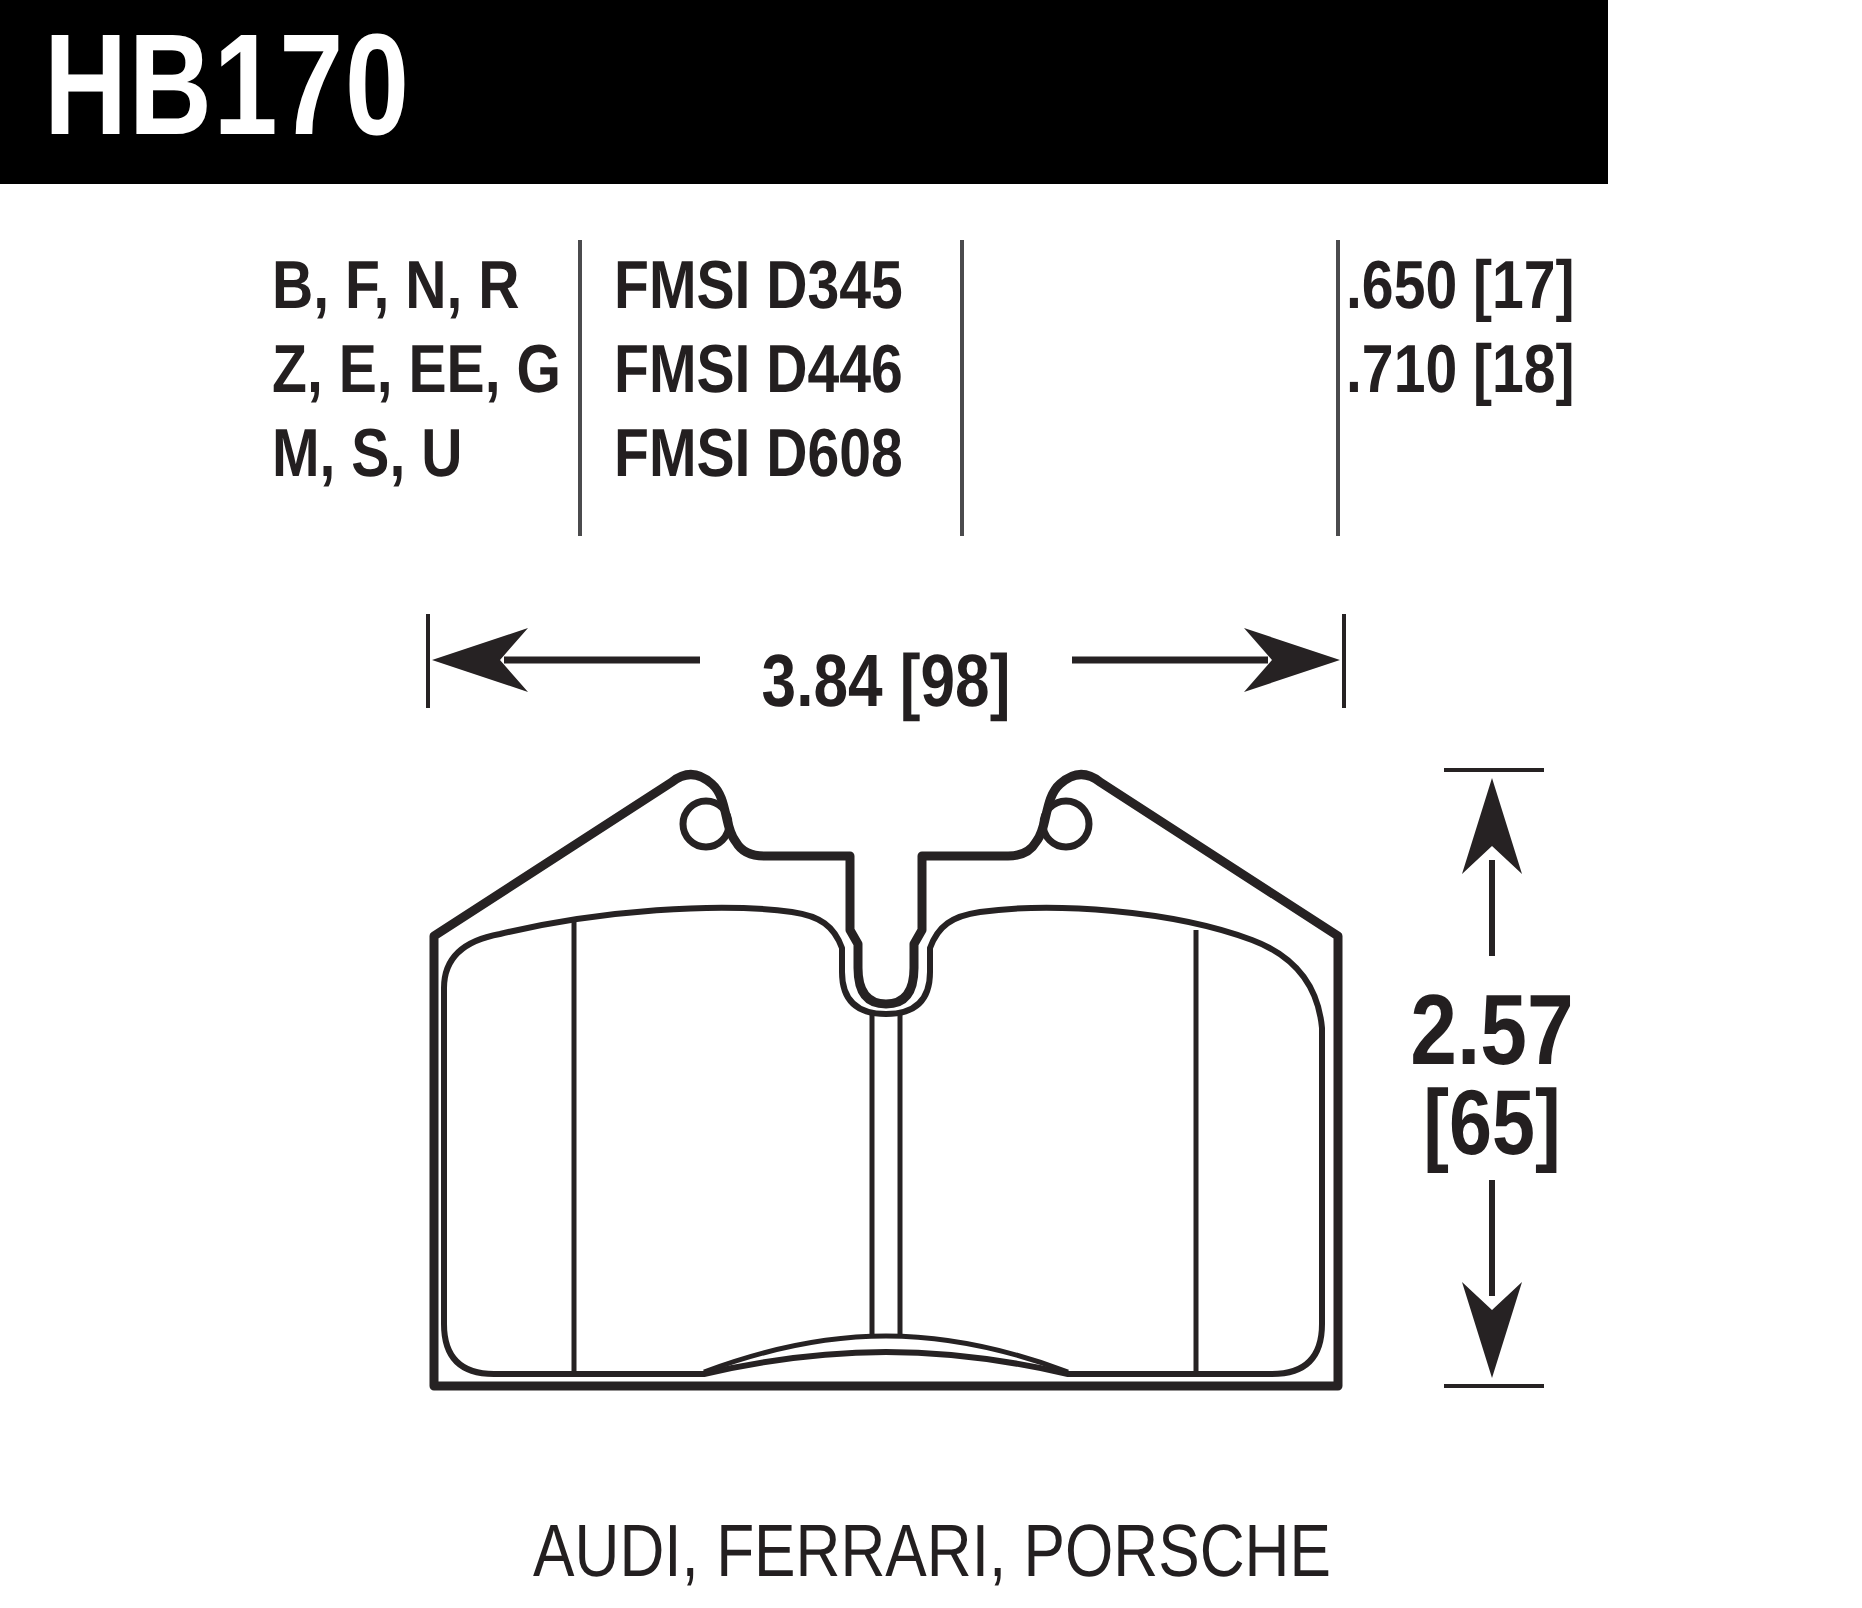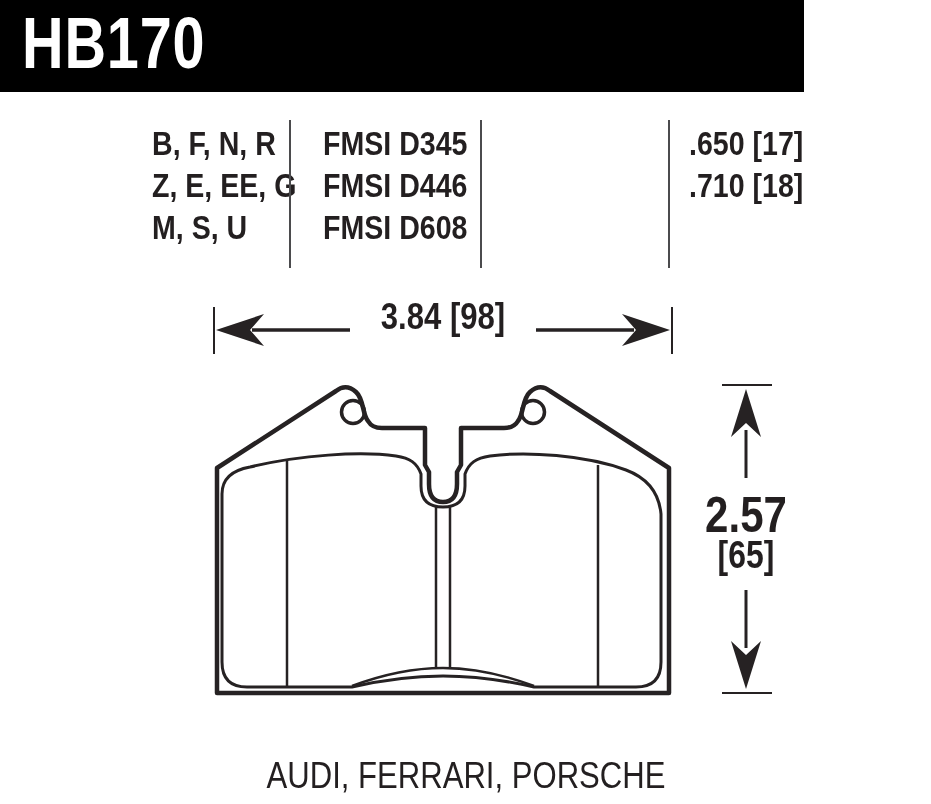--- a/index.html
+++ b/index.html
@@ -8,37 +8,37 @@
     font-family:"Liberation Sans",sans-serif;color:#231f20;
   }
   
   .header{position:absolute;top:0;left:0;width:931px;height:92px;background:#000000;}
   .header-text{
     position:absolute;left:22px;top:2px;font-size:72px;font-weight:bold;color:#ffffff;
     letter-spacing:1px;display:inline-block;transform:scaleX(0.80);transform-origin:0 0;
     white-space:nowrap;
   }
   
-  .spec-col{position:absolute;top:122px;margin-left:16px;}
+  .spec-col{position:absolute;top:122px;}
   .spec-cell{
     height:42px;line-height:42px;font-size:34px;font-weight:bold;white-space:nowrap;
     transform:scaleX(0.84);transform-origin:0 50%;
   }
   .col-compounds{left:136px;}
   .col-fmsi{left:307px;}
   .col-thickness{left:673px;}
   .tdiv{position:absolute;top:120px;height:148px;width:2px;background:#4b4b4d;}
   .tdiv1{left:289px;} .tdiv2{left:480px;} .tdiv3{left:668px;}
   
   .dim-label{position:absolute;font-weight:bold;white-space:nowrap;}
   .dim-center{transform:translateX(-50%);}
   .squeeze{display:inline-block;transform:scaleX(0.84);transform-origin:50% 50%;}
-  .width-label{left:443px;top:296px;font-size:37px;background:#fff;padding:0 6px;}
+  .width-label{left:443px;top:320px;font-size:37px;background:#fff;padding:0 6px;}
   .h-label-1{left:746px;top:486px;font-size:50px;}
-  .h-label-2{left:746px;top:534px;font-size:38px;}
+  .h-label-2{left:746px;top:534px;font-size:46px;}
   
   .footer-label{
     position:absolute;left:466px;top:755px;font-size:37px;font-weight:normal;
     transform:translateX(-50%);white-space:nowrap;
   }
   
   .drawing-svg{position:absolute;top:0;left:0;pointer-events:none;}
 </style>
 </head>
 <body>

